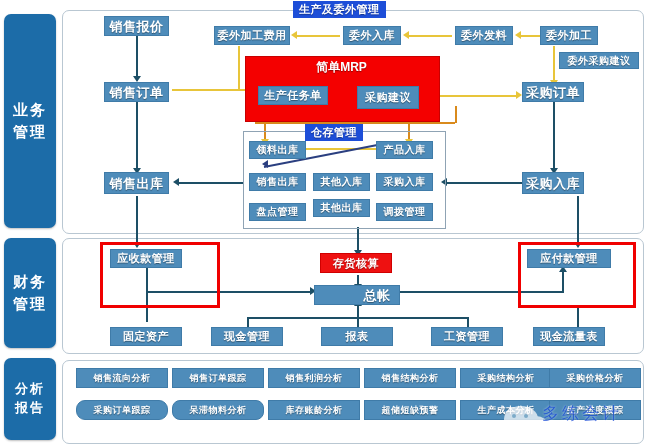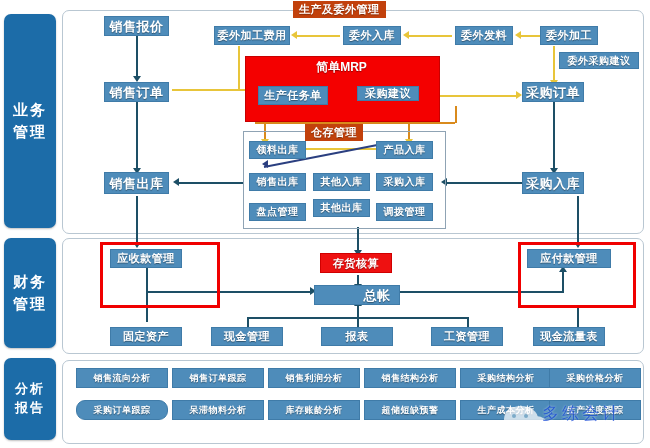--- a/index.html
+++ b/index.html
@@ -57,21 +57,21 @@
   }
   #frame-warehouse { left: 243px; top: 131px; width: 201px; height: 96px; }
 
   
   .chip-title {
     position: absolute;
     color: #ffffff;
     font-weight: bold;
     font-size: 11px;
     padding: 1px 6px;
-    background: #c2410c;
+    background: #1d4ed8;
     white-space: nowrap;
     text-shadow: 0 1px 1px rgba(0,0,0,.35);
     letter-spacing: .5px;
   }
   #title-production { left: 293px; top: 1px; }
   #title-warehouse  { left: 305px; top: 124px; }
 
   
   .node {
     position: absolute;
@@ -292,21 +292,21 @@
   <div class="node med" style="left:455px; top:26px; width:58px; height:19px;">委外发料</div>
   <div class="node med" style="left:540px; top:26px; width:58px; height:19px;">委外加工</div>
   <div class="node small" style="left:559px; top:52px; width:80px; height:17px;">委外采购建议</div>
 
   <div class="node big" style="left:522px; top:82px; width:62px; height:20px;">采购订单</div>
   <div class="node big" style="left:522px; top:172px; width:62px; height:22px;">采购入库</div>
 
   <div id="mrp-panel"></div>
   <div id="mrp-label">简单MRP</div>
   <div class="node med" style="left:258px; top:86px; width:70px; height:19px;">生产任务单</div>
-  <div class="node med" style="left:357px; top:86px; width:62px; height:15px;">采购建议</div>
+  <div class="node med" style="left:357px; top:86px; width:62px; height:23px;">采购建议</div>
 
   <div class="inner-frame" id="frame-warehouse"></div>
   <div class="chip-title" id="title-warehouse">仓存管理</div>
 
   <div class="node small" style="left:249px; top:141px; width:57px; height:18px;">领料出库</div>
   <div class="node small" style="left:376px; top:141px; width:57px; height:18px;">产品入库</div>
   <div class="node small" style="left:249px; top:173px; width:57px; height:18px;">销售出库</div>
   <div class="node small" style="left:313px; top:173px; width:57px; height:18px;">其他入库</div>
   <div class="node small" style="left:376px; top:173px; width:57px; height:18px;">采购入库</div>
   <div class="node small" style="left:249px; top:203px; width:57px; height:18px;">盘点管理</div>
@@ -352,21 +352,21 @@
   <div class="node med" style="left:533px; top:327px; width:72px; height:19px;">现金流量表</div>
 
   <div class="node tiny" style="left:76px;  top:368px; width:92px; height:20px;">销售流向分析</div>
   <div class="node tiny" style="left:172px; top:368px; width:92px; height:20px;">销售订单跟踪</div>
   <div class="node tiny" style="left:268px; top:368px; width:92px; height:20px;">销售利润分析</div>
   <div class="node tiny" style="left:364px; top:368px; width:92px; height:20px;">销售结构分析</div>
   <div class="node tiny" style="left:460px; top:368px; width:92px; height:20px;">采购结构分析</div>
   <div class="node tiny" style="left:549px; top:368px; width:92px; height:20px;">采购价格分析</div>
 
   <div class="node tiny" style="left:76px;  top:400px; width:92px; height:20px;border-radius:9px;">采购订单跟踪</div>
-  <div class="node tiny" style="left:172px; top:400px; width:92px; height:20px;">呆滞物料分析</div>
+  <div class="node tiny" style="left:172px; top:400px; width:92px; height:20px;border-radius:8px;">呆滞物料分析</div>
   <div class="node tiny" style="left:268px; top:400px; width:92px; height:20px;">库存账龄分析</div>
   <div class="node tiny" style="left:364px; top:400px; width:92px; height:20px;">超储短缺预警</div>
   <div class="node tiny" style="left:460px; top:400px; width:92px; height:20px;">生产成本分析</div>
   <div class="node tiny" style="left:549px; top:400px; width:92px; height:20px;">生产进度跟踪</div>
 
   <div id="watermark">
     <div id="wm-bubble"></div>
     <div id="wm-bubble2"></div>
     <div class="wm-eye" style="left:14px; top:14px;"></div>
     <div class="wm-eye" style="left:26px; top:14px;"></div>

